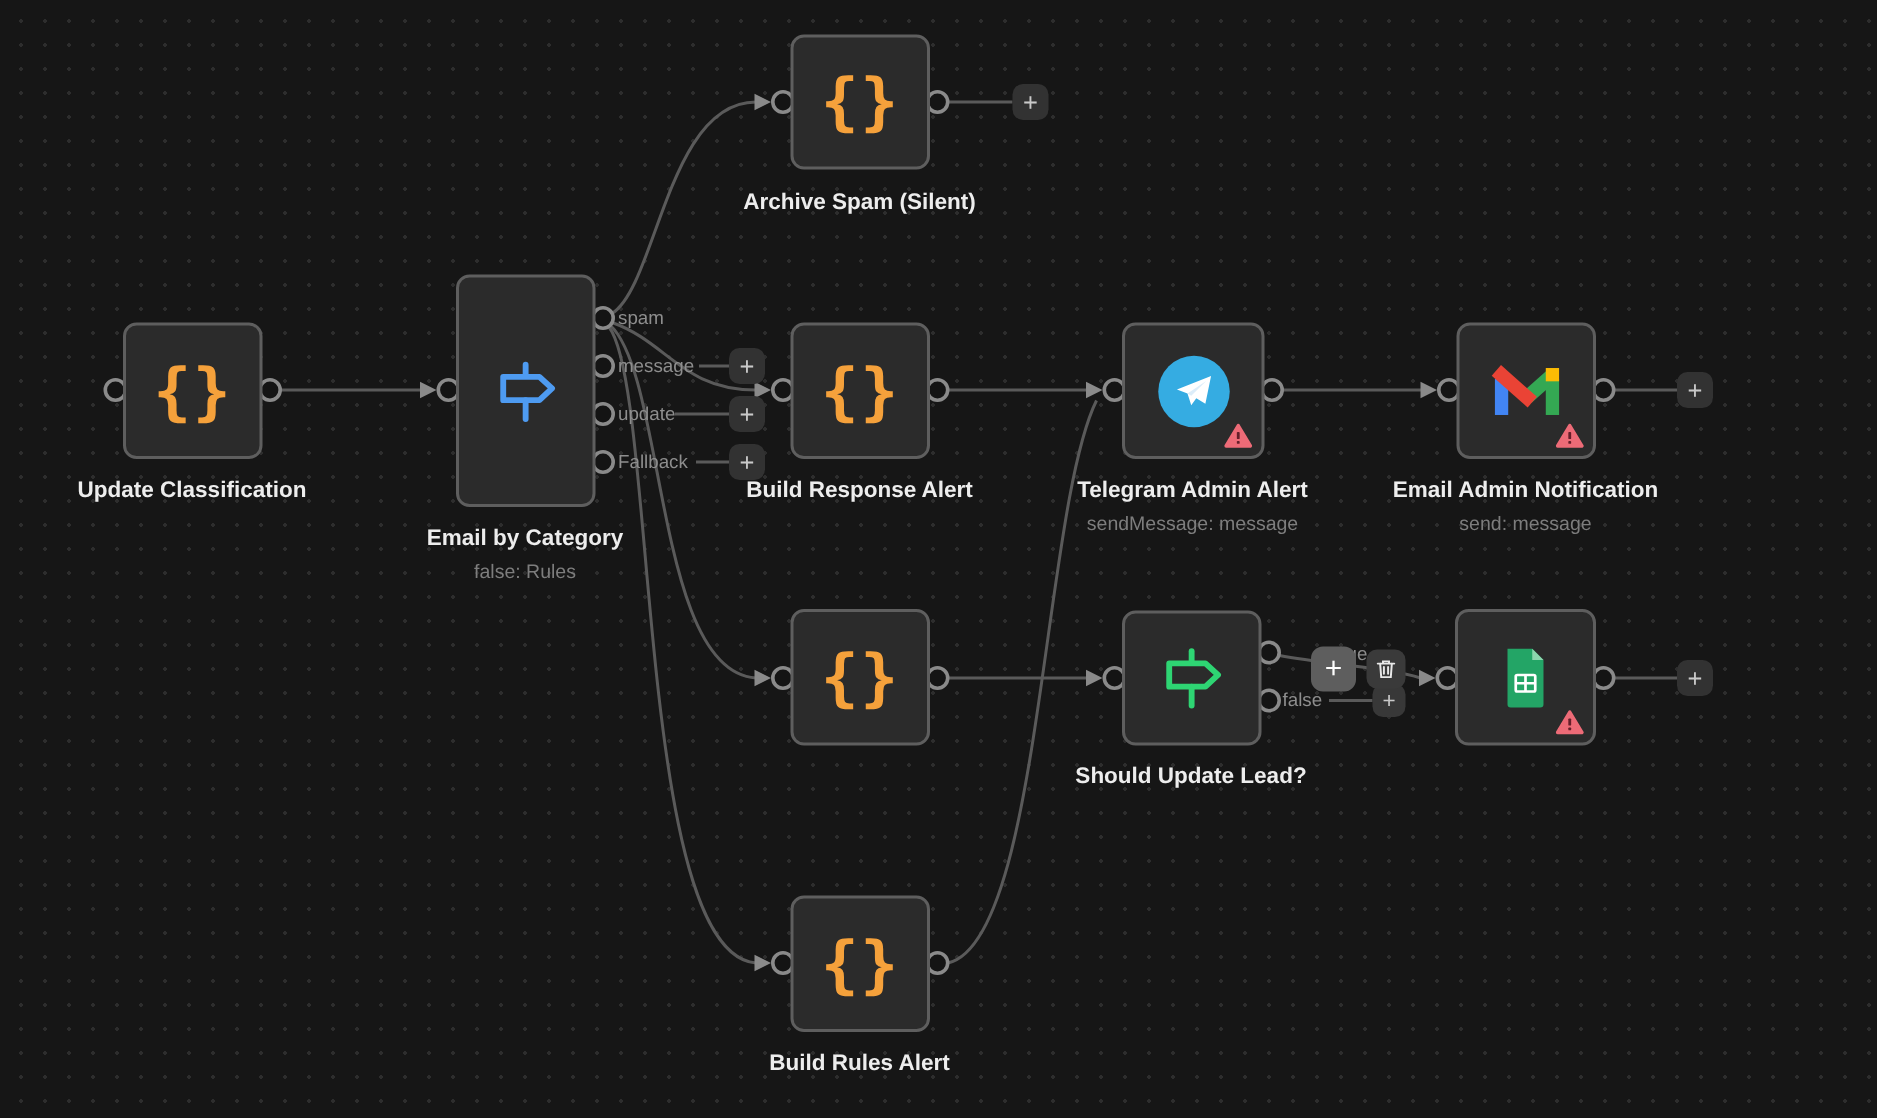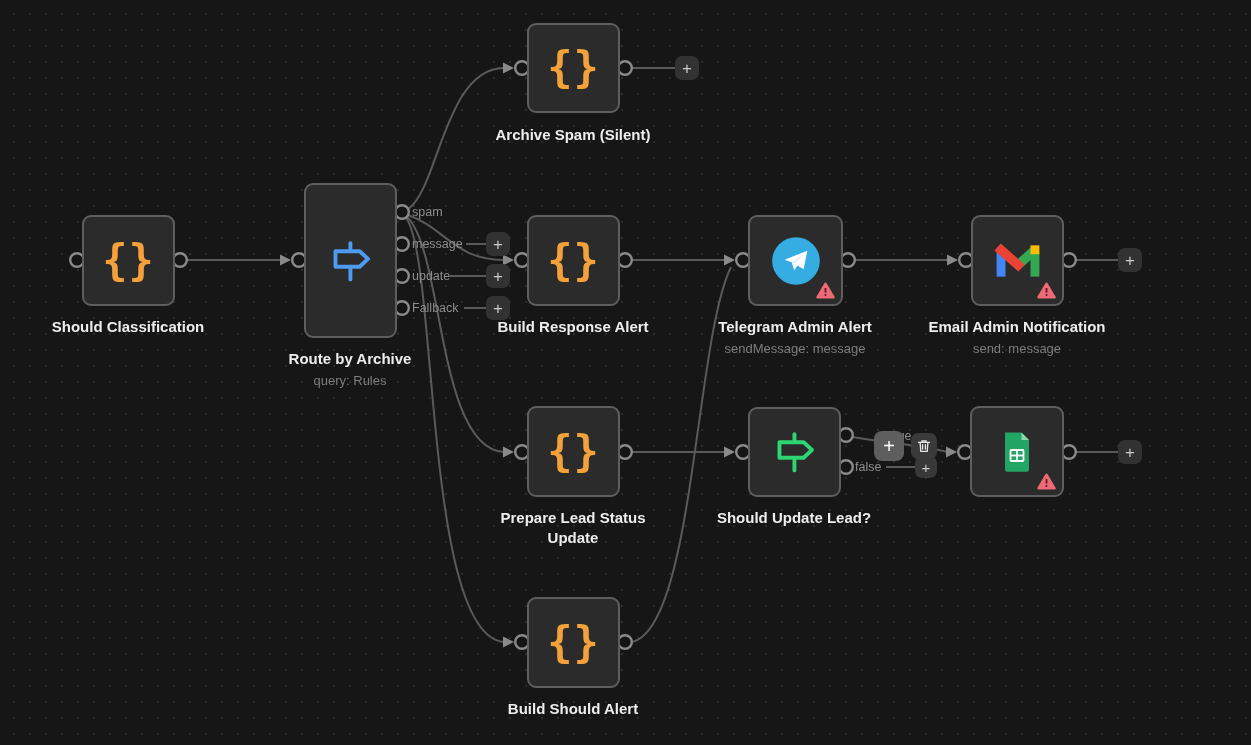--- a/index.html
+++ b/index.html
@@ -190,48 +190,45 @@
         <rect x="9" y="12.7" width="2" height="2" rx="0.6" fill="#641f2a"></rect>
       </svg>
     </span>
   </div>
 
   <div class="node" style="left:527px;top:597px;width:93px;height:91px">
     <span class="code-glyph">{}</span>
   </div>
 
   <div class="label" style="left:128px;top:317px">
-    <div class="t">Should Classification</div>
+    <div class="t">Update Classification</div>
   </div>
   <div class="label" style="left:350px;top:349px">
-    <div class="t">Route by Archive</div>
-    <div class="s">query: Rules</div>
+    <div class="t">Email by Category</div>
+    <div class="s">false: Rules</div>
   </div>
   <div class="label" style="left:573px;top:125px">
     <div class="t">Archive Spam (Silent)</div>
   </div>
   <div class="label" style="left:573px;top:317px">
     <div class="t">Build Response Alert</div>
   </div>
   <div class="label" style="left:795px;top:317px">
     <div class="t">Telegram Admin Alert</div>
     <div class="s">sendMessage: message</div>
   </div>
   <div class="label" style="left:1017px;top:317px">
     <div class="t">Email Admin Notification</div>
     <div class="s">send: message</div>
   </div>
-  <div class="label" style="left:573px;top:508px;width:175px">
-    <div class="t">Prepare Lead Status Update</div>
-  </div>
   <div class="label" style="left:794px;top:508px">
     <div class="t">Should Update Lead?</div>
   </div>
   <div class="label" style="left:573px;top:699px">
-    <div class="t">Build Should Alert</div>
+    <div class="t">Build Rules Alert</div>
   </div>
 
   <span class="port-label" style="left:412px;top:212px">spam</span>
   <span class="port-label" style="left:412px;top:244px">message</span>
   <span class="port-label" style="left:412px;top:276px">update</span>
   <span class="port-label" style="left:412px;top:308px">Fallback</span>
   <span class="port-label" style="left:890px;top:436px">true</span>
   <span class="port-label" style="left:855px;top:467px">false</span>
 
   <div class="plus-btn" style="left:486px;top:232px">+</div>

